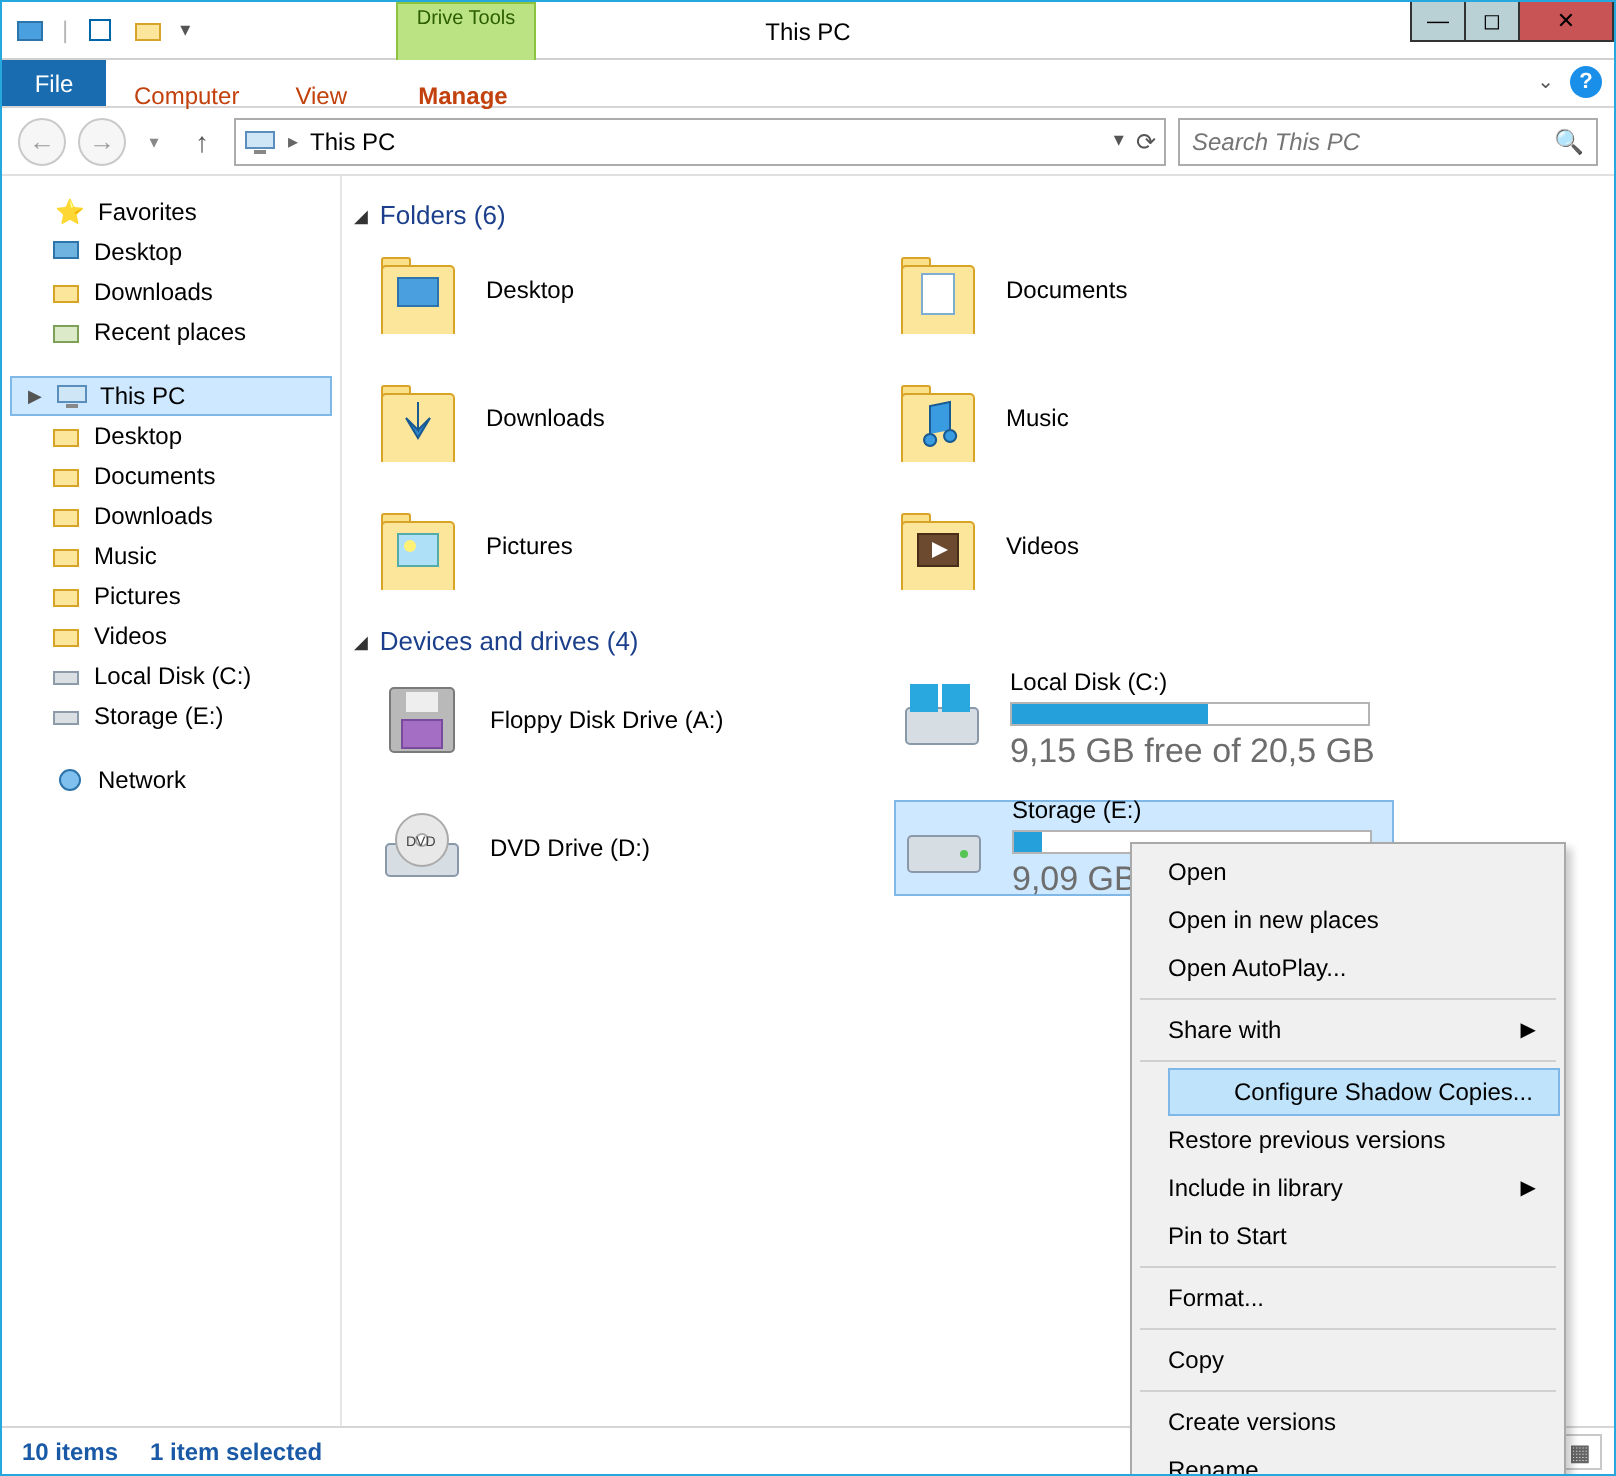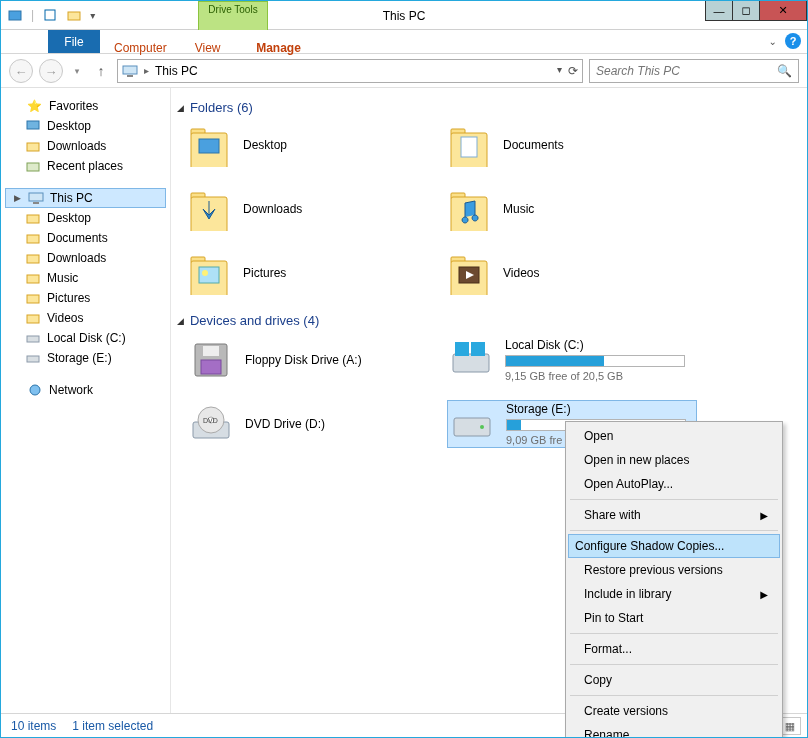--- a/index.html
+++ b/index.html
@@ -82,21 +82,20 @@
     display:flex;
     align-items:stretch;
     position:relative;
   }
   .file-tab {
     background:#196cb0;
     color:#fff;
     width:52px;
     display:flex; align-items:center; justify-content:center;
     font-size:12px;
-    margin-left:47px;
   }
   .ribbon-tab {
     padding:0 14px;
     display:flex; align-items:center; justify-content:center;
     font-size:12px;
     color:#c2410c;
     margin-top:12px;
   }
   .manage-tab {
     margin-left: 9px;
@@ -209,21 +208,21 @@
   }
   .drive-item {
     display:flex; align-items:center; gap:12px; height:48px;
     padding:2px;
   }
   .drive-block { display:flex; flex-direction:column; gap:3px; }
   .drive-bar {
     width:180px; height:12px; border:1px solid #b4b4b4; background:#fff; position:relative;
   }
   .drive-bar-fill { position:absolute; left:0; top:0; bottom:0; background:#26a0da; }
-  .drive-sub { font-size:11px; color:#6d6d6d; }
+  .drive-sub { font-size:17px; color:#6d6d6d; }
   .drive-sel {
     background:#cde8ff;
     border:1px solid #7fb7e6;
   }
 
   
   .ctxmenu {
     position:absolute;
     left:564px; top:420px;
     width:218px;
@@ -234,35 +233,37 @@
     font-size:12px;
   }
   .ctxitem {
     padding:5px 12px 5px 16px;
     display:flex; align-items:center; justify-content:space-between;
     cursor:default;
   }
   .ctxitem.hover {
     background:#bee3fb;
     border:1px solid #7fb7e6;
-    padding:4px 11px 4px 6px;
+    padding:4px 11px 4px 32px;
+    margin-left:16px;
   }
   .ctxsep { height:1px; background:#d0d0d0; margin:3px 2px; }
   .ctxarrow { font-size:10px; }
 
   
   .status {
     height:24px;
     border-top:1px solid #d6d6d6;
     display:flex; align-items:center;
     padding:0 10px;
     gap:16px;
     font-size:12px;
     color:#1959a6;
     position:relative;
+    font-weight:bold;
   }
   .status-right { position:absolute; right:6px; top:3px; display:flex; gap:2px;}
   .view-btn { width:22px; height:18px; border:1px solid #c9c9c9; display:flex; align-items:center; justify-content:center; font-size:11px; color:#666;}
 
   
   .folder-svg rect.body { fill:#fce69b; stroke:#d7a427;}
   .folder-svg rect.tab { fill:#fbe08a; stroke:#d7a427;}
 </style>
 </head>
 <body>

